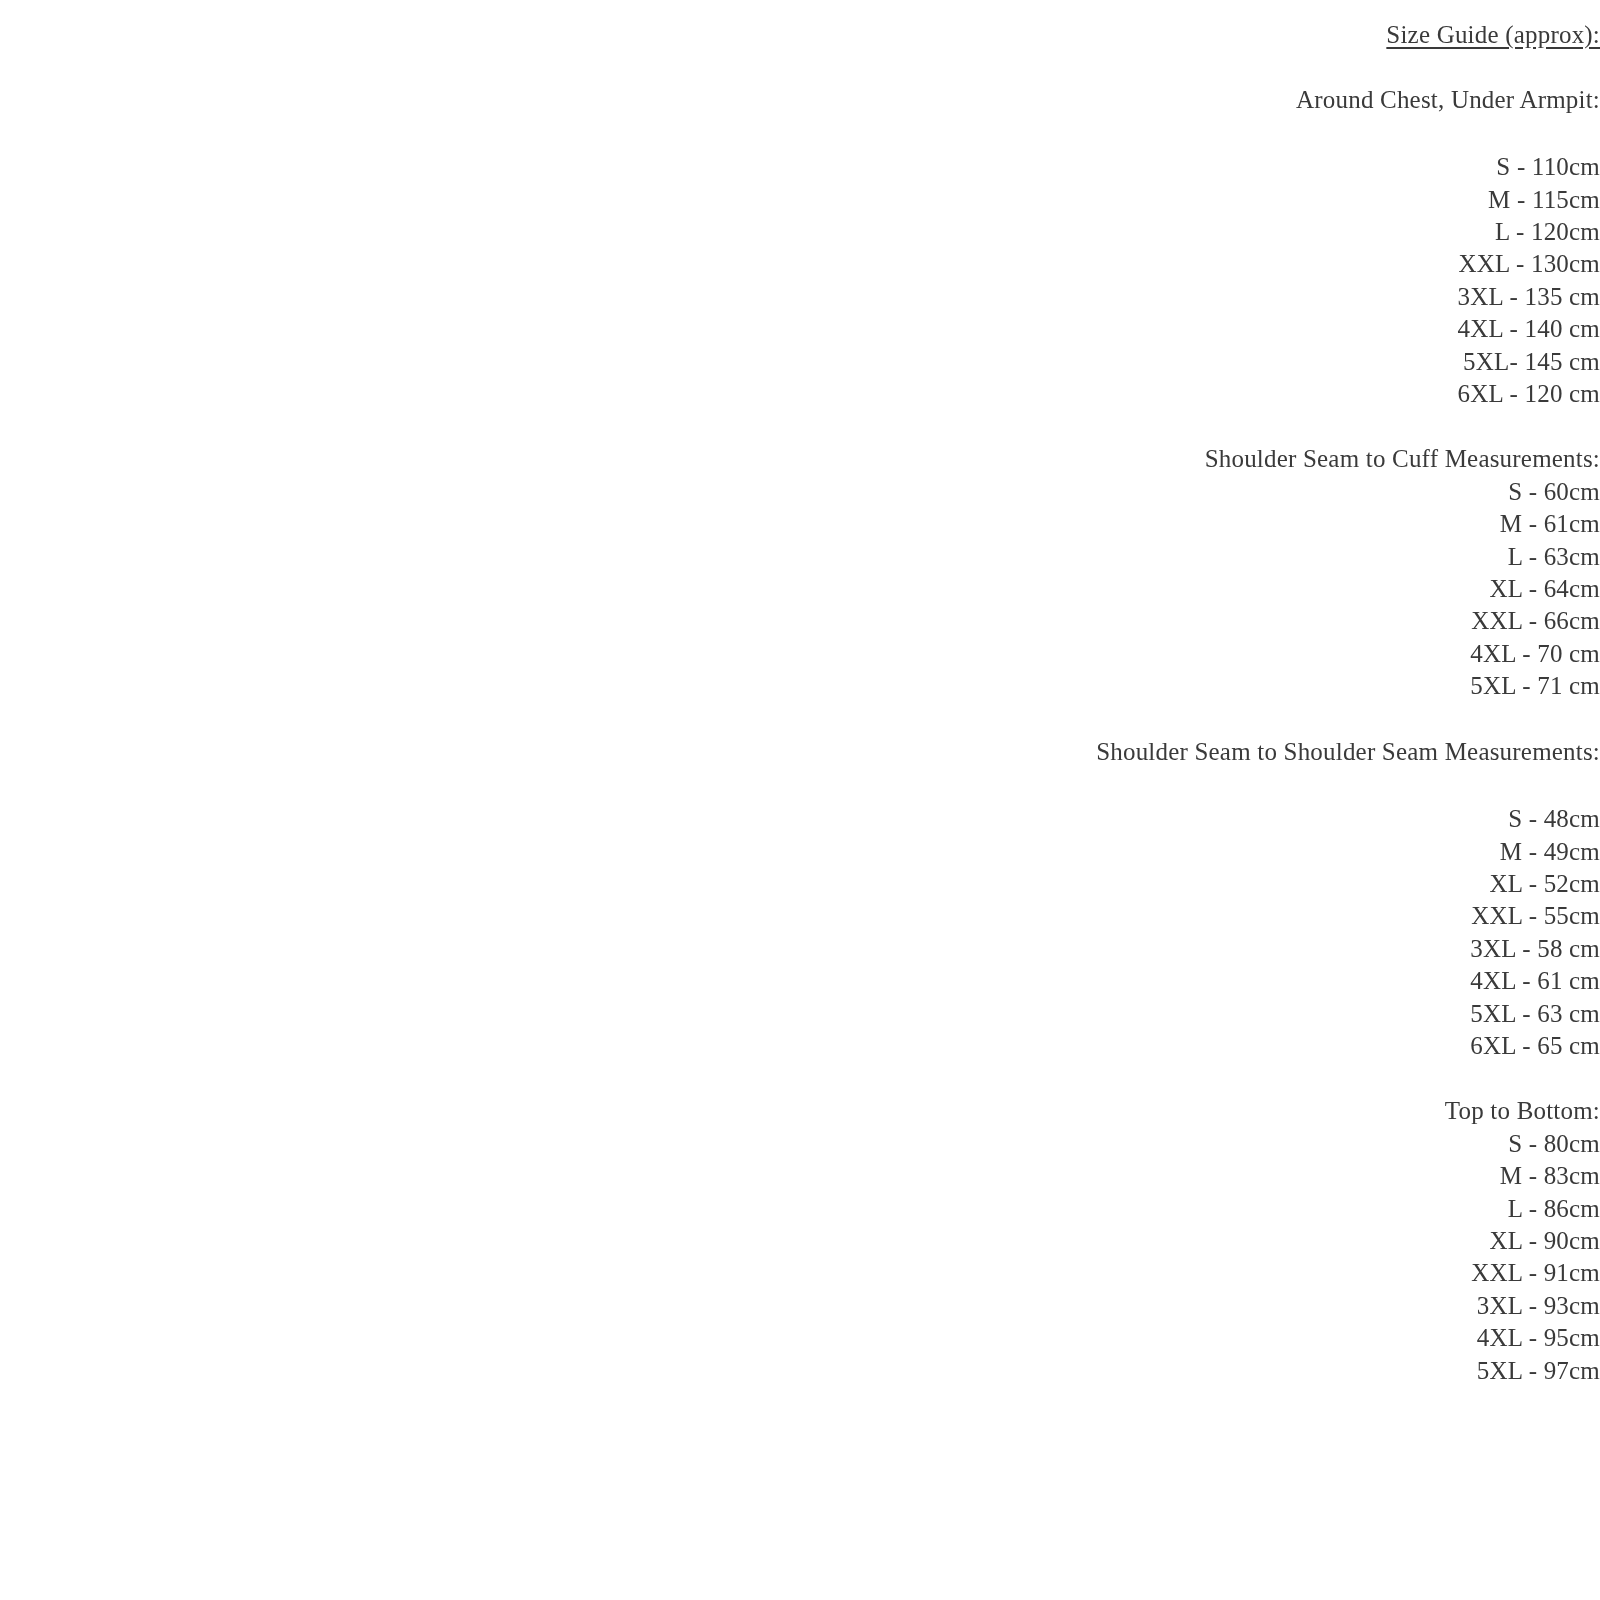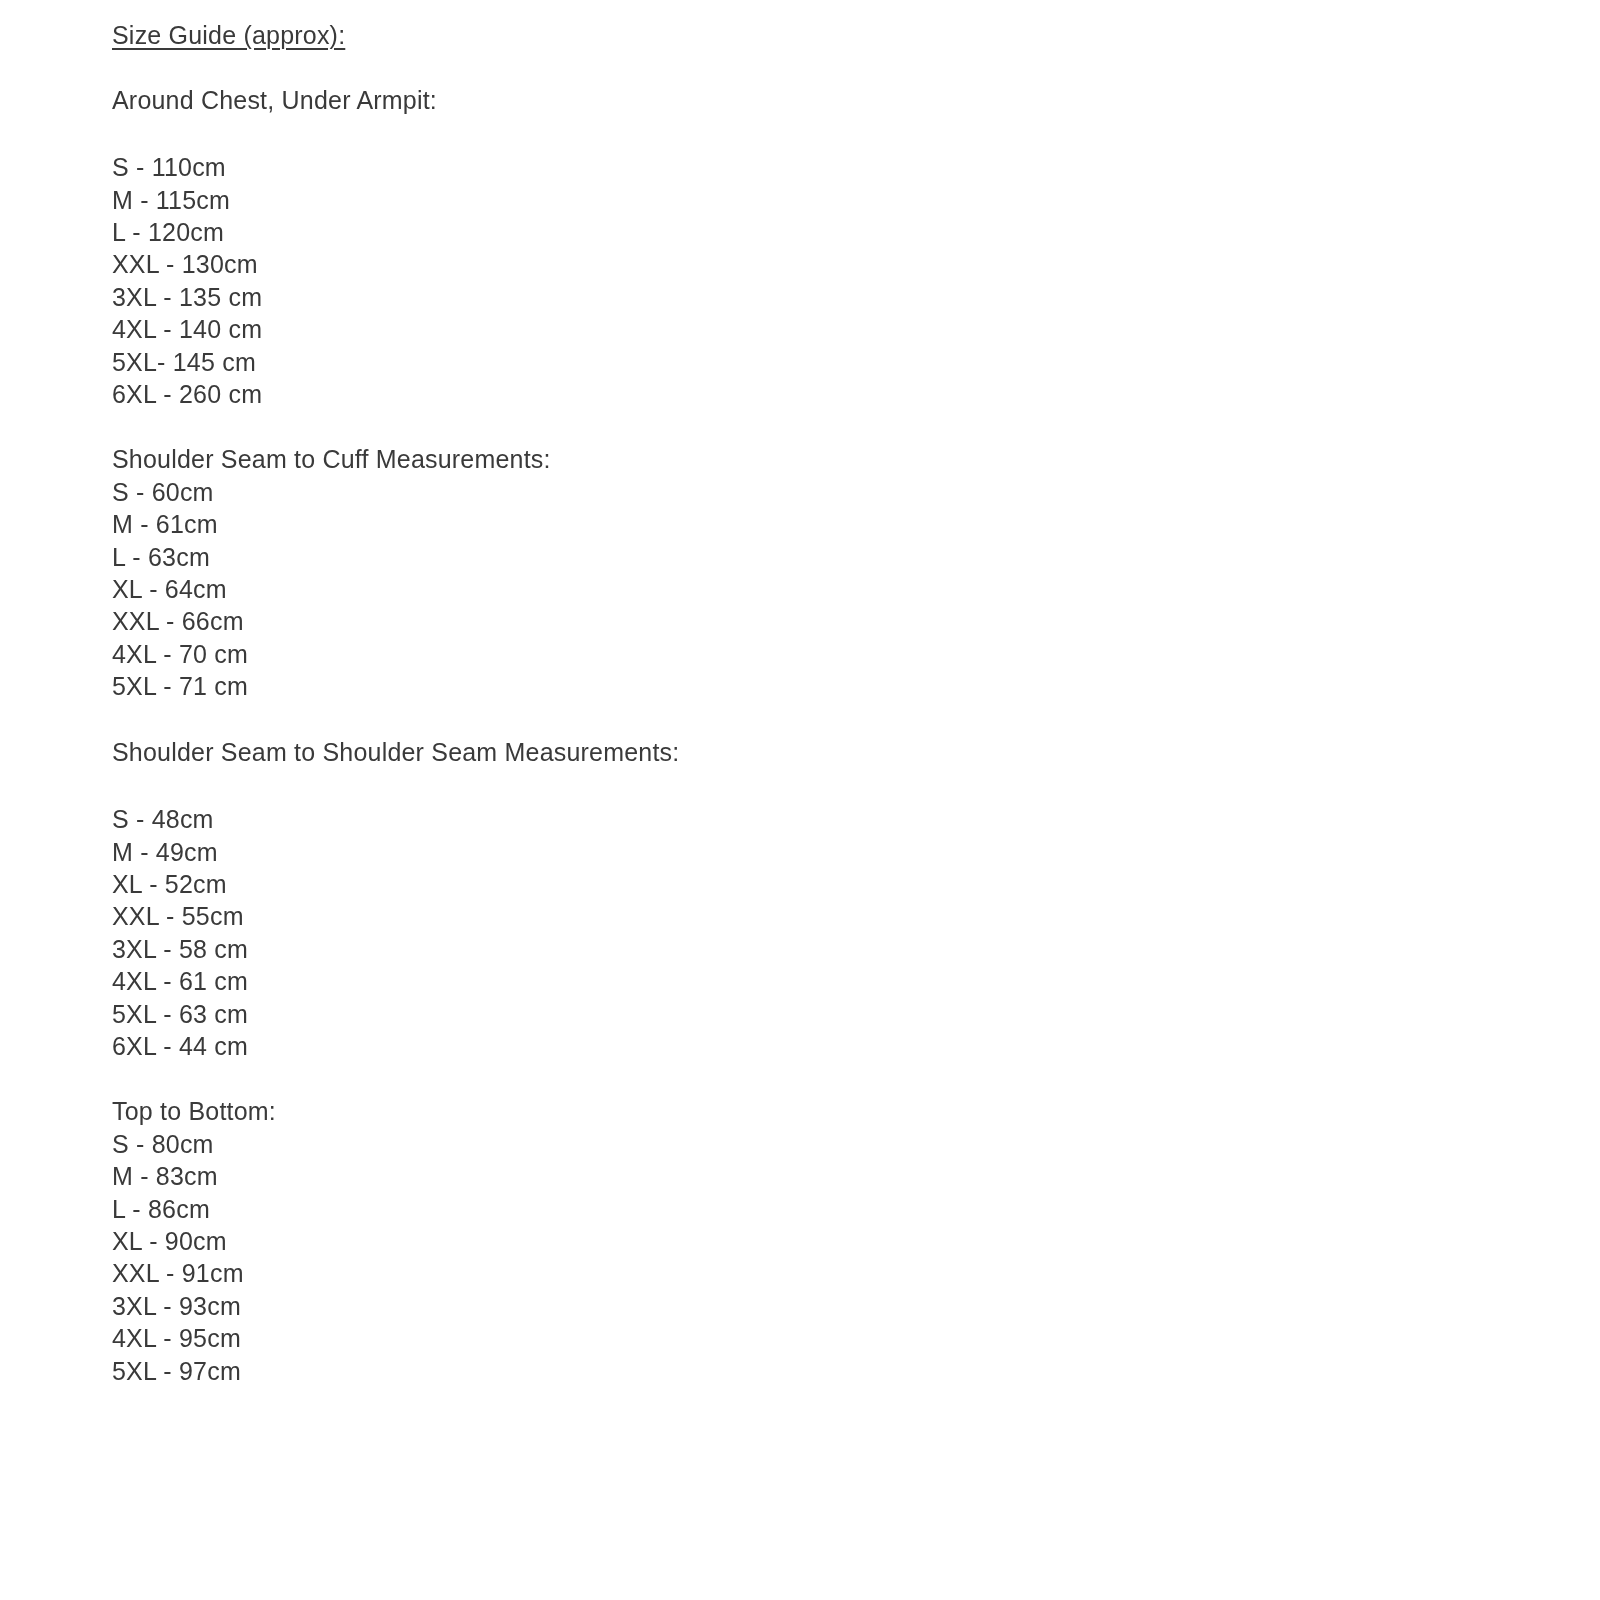--- a/index.html
+++ b/index.html
@@ -10,22 +10,22 @@
     background: #ffffff;
     overflow: hidden;
   }
   .doc {
     box-sizing: border-box;
     width: 1600px;
     height: 1600px;
     
     padding-left: 112px;
     padding-top: 19px;
-    text-align: left;
-    font-family: Liberation Sans, sans-serif;
+    text-align: right;
+    font-family: Liberation Serif, serif;
     font-size: 25px;
     line-height: 32.4px;
     color: #3a3a3a;
     font-weight: 400;
     letter-spacing: 0.2px;
   }
   .line {
     white-space: pre;
   }
   .title {
@@ -52,41 +52,41 @@
   <div>
       <div class="line heading">Around Chest, Under Armpit:</div>
       <div class="spacer-heading-gap"></div>
       <div class="line item">S - 110cm</div>
       <div class="line item">M - 115cm</div>
       <div class="line item">L - 120cm</div>
       <div class="line item">XXL - 130cm</div>
       <div class="line item">3XL - 135 cm</div>
       <div class="line item">4XL - 140 cm</div>
       <div class="line item">5XL- 145 cm</div>
-      <div class="line item">6XL - 260 cm</div>
+      <div class="line item">6XL - 120 cm</div>
       <div class="spacer-section-gap"></div>
       <div class="line heading">Shoulder Seam to Cuff Measurements:</div>
       <div class="line item">S - 60cm</div>
       <div class="line item">M - 61cm</div>
       <div class="line item">L - 63cm</div>
       <div class="line item">XL - 64cm</div>
       <div class="line item">XXL - 66cm</div>
       <div class="line item">4XL - 70 cm</div>
       <div class="line item">5XL - 71 cm</div>
       <div class="spacer-section-gap"></div>
       <div class="line heading">Shoulder Seam to Shoulder Seam Measurements:</div>
       <div class="spacer-heading-gap"></div>
       <div class="line item">S - 48cm</div>
       <div class="line item">M - 49cm</div>
       <div class="line item">XL - 52cm</div>
       <div class="line item">XXL - 55cm</div>
       <div class="line item">3XL - 58 cm</div>
       <div class="line item">4XL - 61 cm</div>
       <div class="line item">5XL - 63 cm</div>
-      <div class="line item">6XL - 44 cm</div>
+      <div class="line item">6XL - 65 cm</div>
       <div class="spacer-section-gap"></div>
       <div class="line heading">Top to Bottom:</div>
       <div class="line item">S - 80cm</div>
       <div class="line item">M - 83cm</div>
       <div class="line item">L - 86cm</div>
       <div class="line item">XL - 90cm</div>
       <div class="line item">XXL - 91cm</div>
       <div class="line item">3XL - 93cm</div>
       <div class="line item">4XL - 95cm</div>
       <div class="line item">5XL - 97cm</div>

